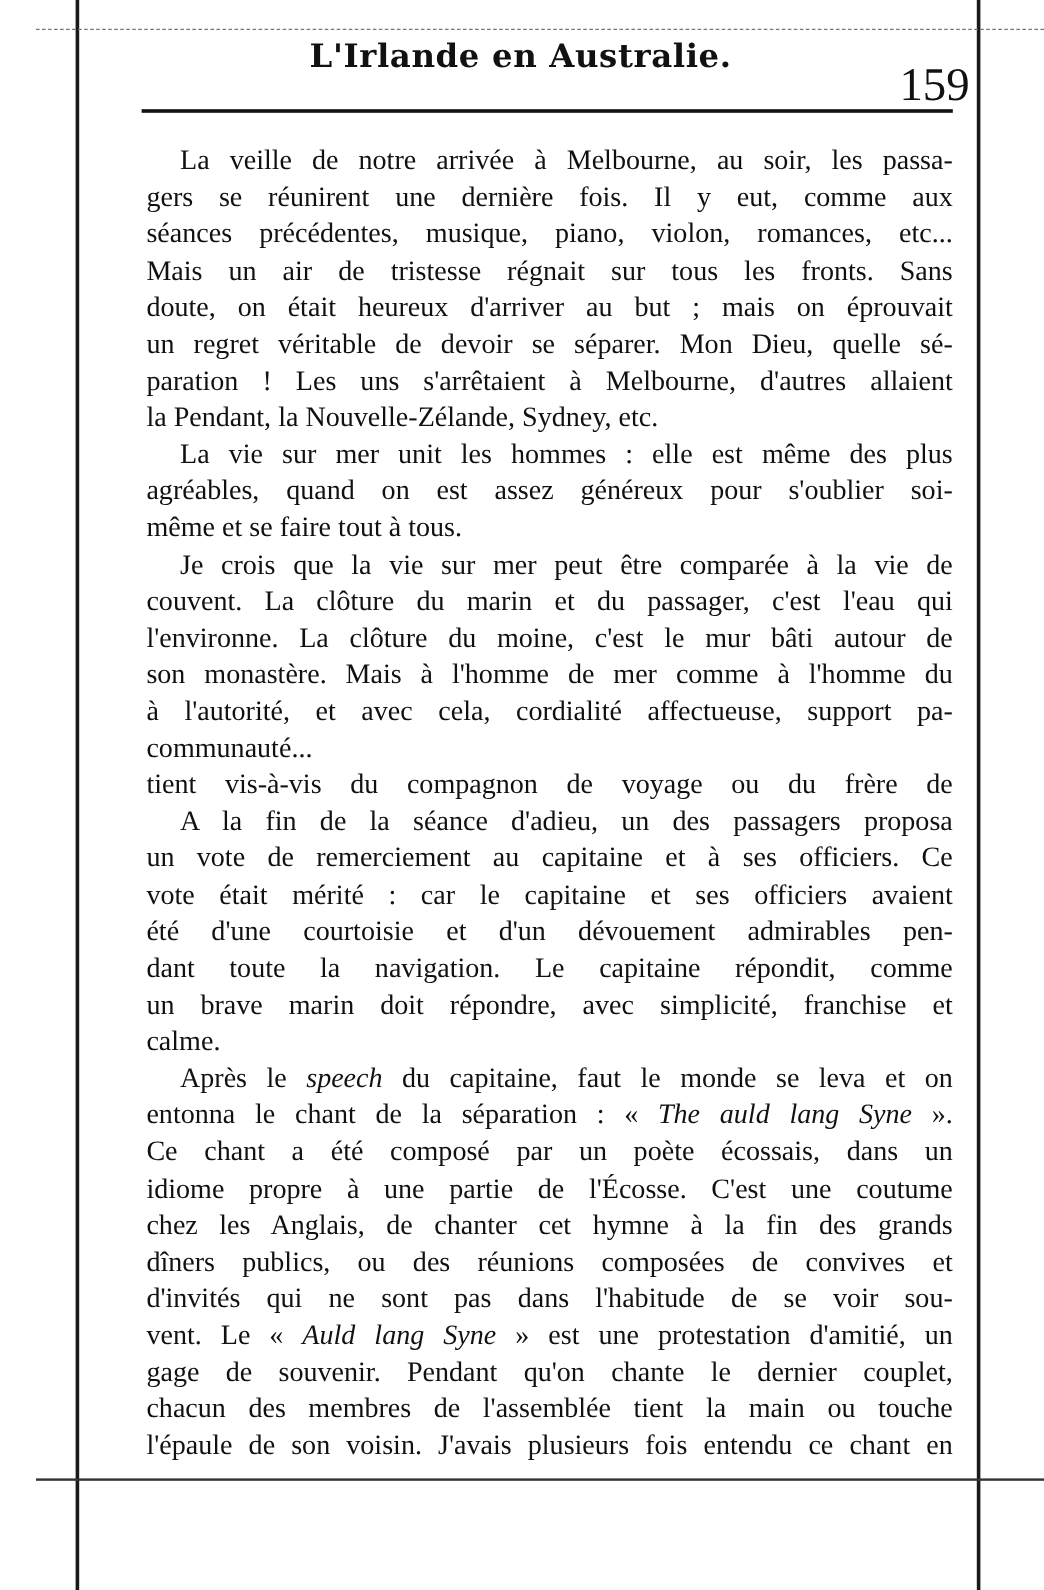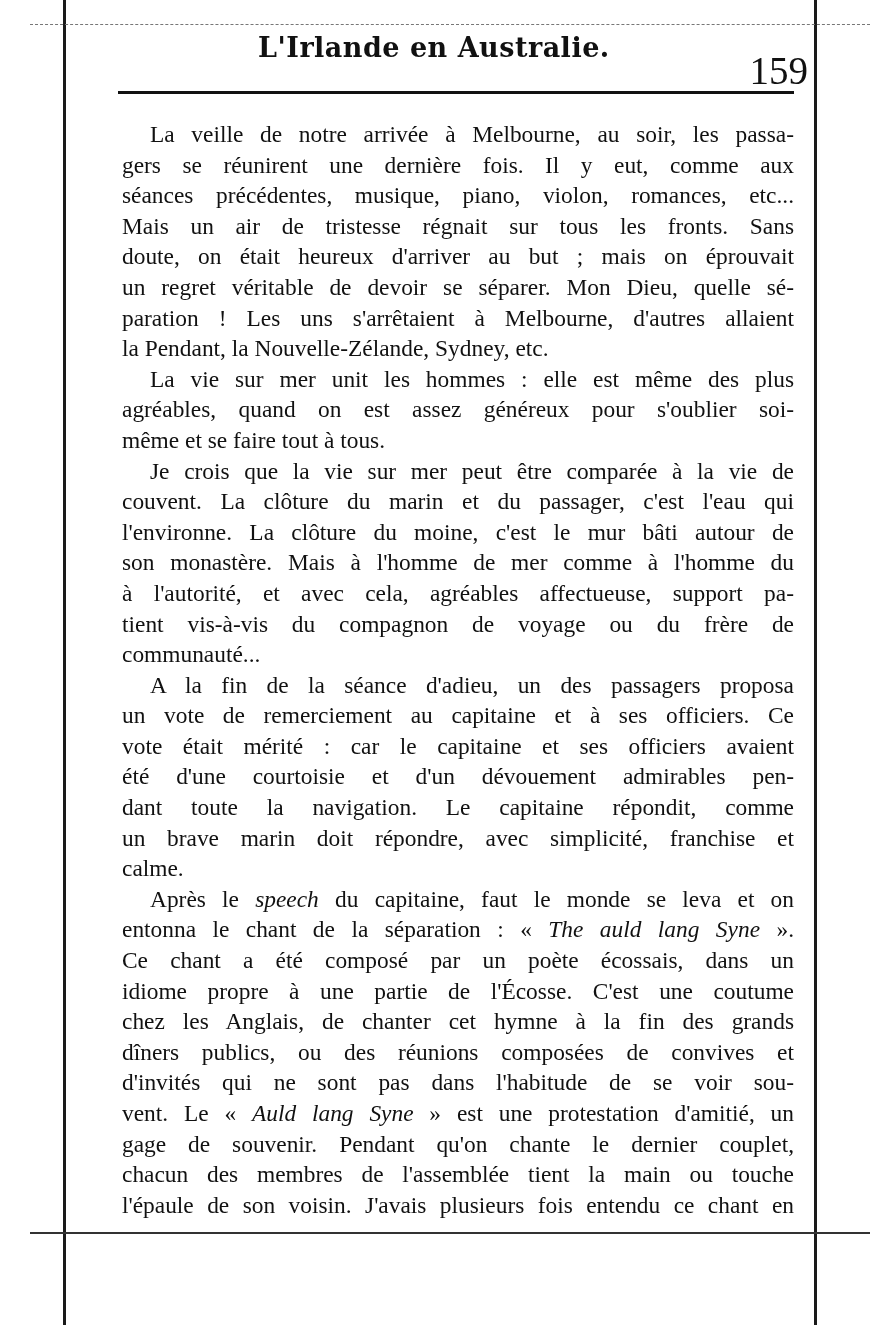--- a/index.html
+++ b/index.html
@@ -40,23 +40,23 @@
     <span class="line">un regret véritable de devoir se séparer. Mon Dieu, quelle sé-</span>
     <span class="line">paration ! Les uns s'arrêtaient à Melbourne, d'autres allaient</span>
     <span class="line last">la Pendant, la Nouvelle-Zélande, Sydney, etc.</span>
     <span class="line" style="padding-left: 28px;">La vie sur mer unit les hommes : elle est même des plus</span>
     <span class="line">agréables, quand on est assez généreux pour s'oublier soi-</span>
     <span class="line last">même et se faire tout à tous.</span>
     <span class="line" style="padding-left: 28px;">Je crois que la vie sur mer peut être comparée à la vie de</span>
     <span class="line">couvent. La clôture du marin et du passager, c'est l'eau qui</span>
     <span class="line">l'environne. La clôture du moine, c'est le mur bâti autour de</span>
     <span class="line">son monastère. Mais à l'homme de mer comme à l'homme du</span>
-    <span class="line">à l'autorité, et avec cela, agréables affectueuse, support pa-</span>
+    <span class="line">à l'autorité, et avec cela, cordialité affectueuse, support pa-</span>
+    <span class="line last">communauté...</span>
     <span class="line">tient vis-à-vis du compagnon de voyage ou du frère de</span>
-    <span class="line last">communauté...</span>
     <span class="line" style="padding-left: 28px;">A la fin de la séance d'adieu, un des passagers proposa</span>
     <span class="line">un vote de remerciement au capitaine et à ses officiers. Ce</span>
     <span class="line">vote était mérité : car le capitaine et ses officiers avaient</span>
     <span class="line">été d'une courtoisie et d'un dévouement admirables pen-</span>
     <span class="line">dant toute la navigation. Le capitaine répondit, comme</span>
     <span class="line">un brave marin doit répondre, avec simplicité, franchise et</span>
     <span class="line last">calme.</span>
     <span class="line" style="padding-left: 28px;"><span>Après le </span><em>speech</em><span> du capitaine, faut le monde se leva et on</span></span>
     <span class="line"><span>entonna le chant de la séparation : « </span><em>The auld lang Syne</em><span> ».</span></span>
     <span class="line">Ce chant a été composé par un poète écossais, dans un</span>

